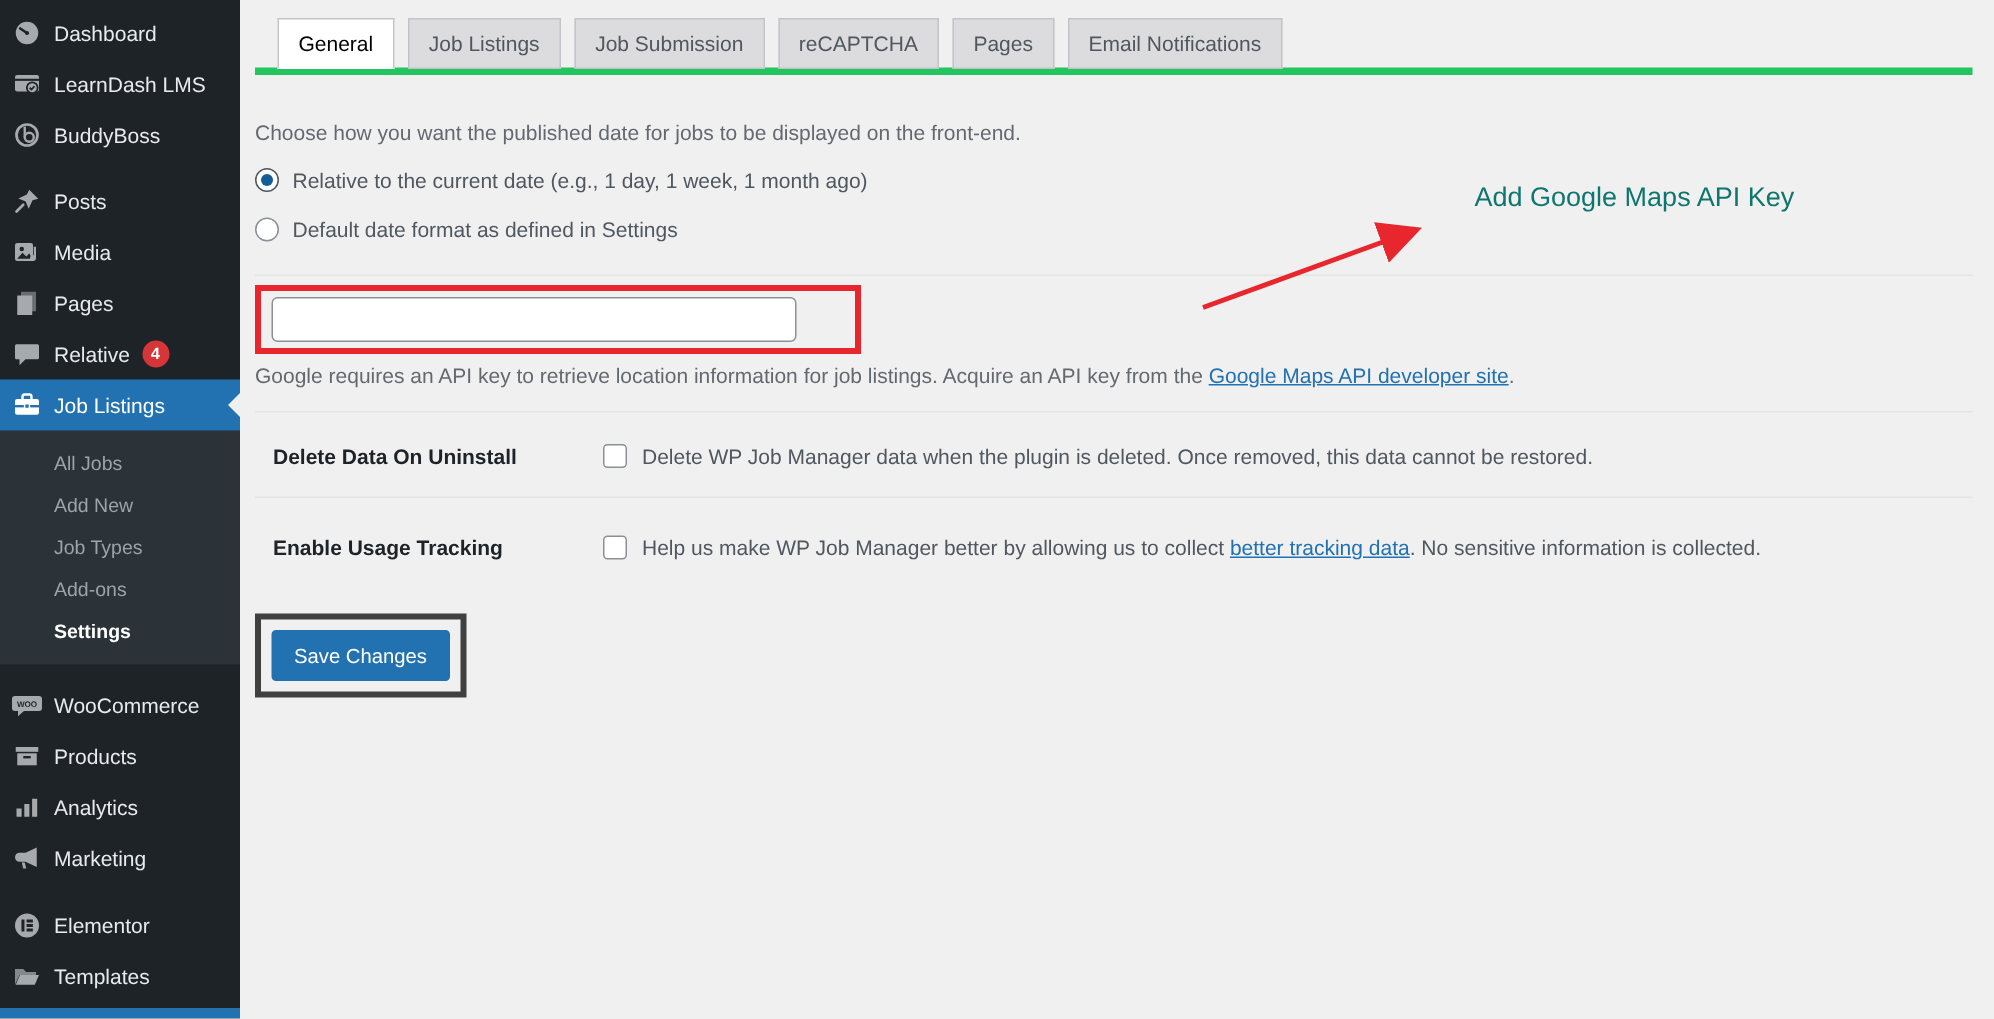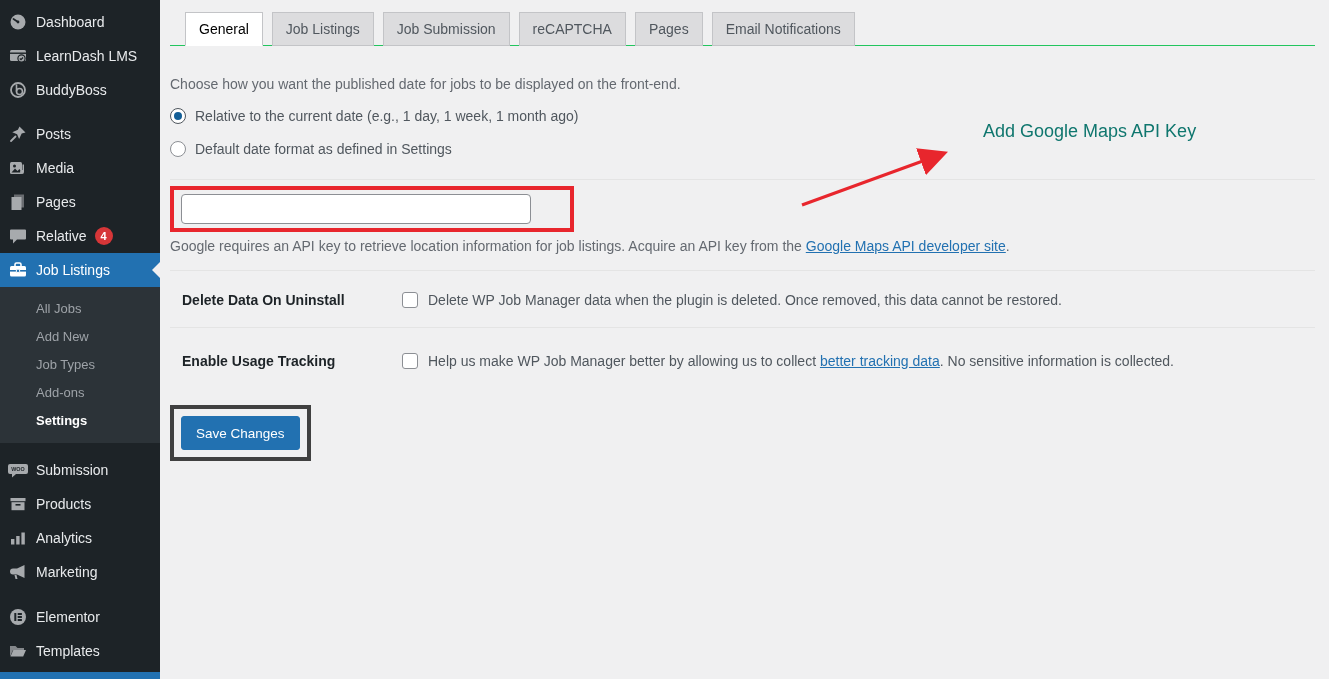--- a/index.html
+++ b/index.html
@@ -44,21 +44,21 @@
   .submenu-item.active { color:#fff; font-weight:bold; }
   .sidebar-bottom-strip {
     position:absolute; bottom:0; left:0; width:160px; height:7px; background:#2271b1;
   }
 
   
   .content { position:absolute; left:160px; top:0; right:0; bottom:0; }
 
   .tab-bar {
     margin:12px 14px 0 10px; padding-left:15px;
-    border-bottom:1px solid #22c55e; display:flex; align-items:flex-end;
+    border-bottom:5px solid #22c55e; display:flex; align-items:flex-end;
   }
   .tab {
     border:1px solid #c3c4c7; background:#dcdcde; color:#50575e;
     padding:8px 13px; font-size:14px; margin-right:9px; margin-bottom:-1px;
     cursor:pointer; white-space:nowrap;
   }
   .tab.active { background:#fff; border-bottom-color:#fff; color:#000; }
 
   .settings { margin:0 14px 0 10px; }
   .s-row { display:flex; border-bottom:1px solid #e4e4e4; }
@@ -224,21 +224,21 @@
   <div class="gap-sm"></div>
 
   <div class="menu-item">
     <span class="icon-cell">
       <svg width="22" height="20" viewBox="0 0 22 20">
           <rect x="1" y="4" width="20" height="10" rx="2" fill="currentColor"></rect>
           <path d="M5 14v3.5L9 14z" fill="currentColor"></path>
           <text x="11" y="11.3" text-anchor="middle" font-size="5.4" font-weight="bold" fill="#1d2327" font-family="Liberation Sans, sans-serif">WOO</text>
         </svg>
     </span>
-    <span>Submission</span>
+    <span>WooCommerce</span>
   </div>
 
   <div class="menu-item">
     <span class="icon-cell">
       <svg width="20" height="20" viewBox="0 0 20 20">
           <rect x="2.5" y="4" width="15" height="3.2" fill="currentColor"></rect>
           <rect x="3.5" y="8.2" width="13" height="8" fill="currentColor"></rect>
           <rect x="7.5" y="10" width="5" height="1.6" fill="#1d2327"></rect>
         </svg>
     </span>

